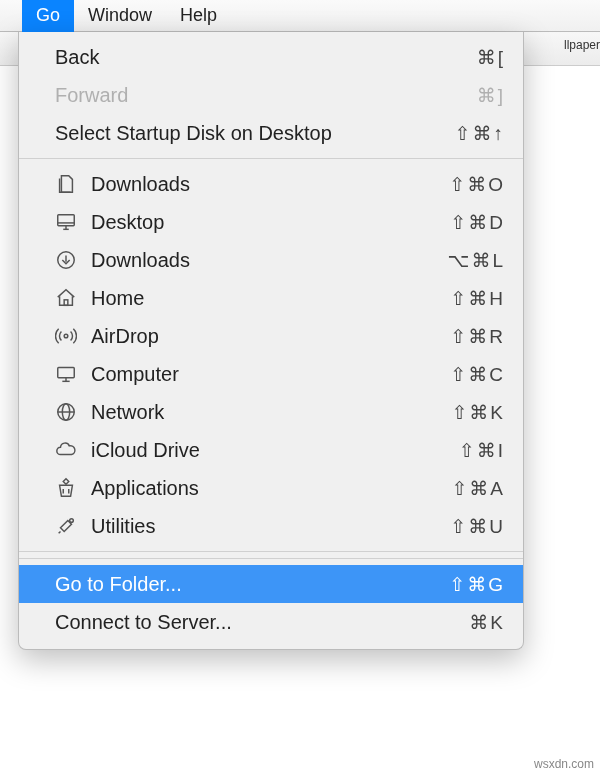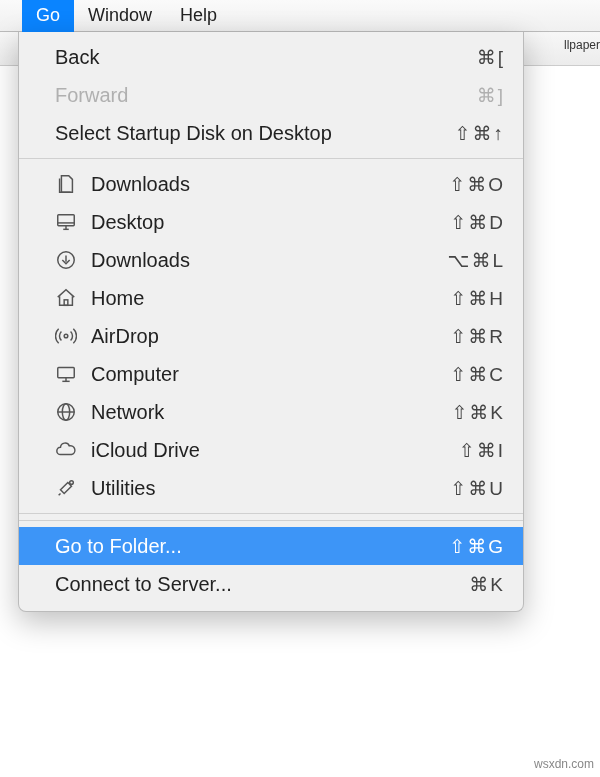--- a/index.html
+++ b/index.html
@@ -220,20 +220,32 @@
         <svg viewBox="0 0 24 24" fill="none" stroke="currentColor" stroke-width="1.6">
           <path d="M6 17a4 4 0 0 1 0-8 5 5 0 0 1 9.6-1.5A4 4 0 1 1 18 17H6z"></path>
         </svg>
       </span>
     <span class="label">iCloud Drive</span>
     <span class="shortcut">⇧⌘I</span>
   </div>
   <div class="menu-item">
     <span class="icon">
         <svg viewBox="0 0 24 24" fill="none" stroke="currentColor" stroke-width="1.6">
+          <path d="M12 2l3 3-3 3-3-3z"></path>
+          <path d="M5 9h14l-2 12H7z"></path>
+          <line x1="9" y1="13" x2="9" y2="18"></line>
+          <line x1="15" y1="13" x2="15" y2="18"></line>
+        </svg>
+      </span>
+    <span class="label">Applications</span>
+    <span class="shortcut">⇧⌘A</span>
+  </div>
+  <div class="menu-item">
+    <span class="icon">
+        <svg viewBox="0 0 24 24" fill="none" stroke="currentColor" stroke-width="1.6">
           <path d="M14 6l4 4-8 8-4-4z"></path>
           <path d="M6 18l-2 2"></path>
           <circle cx="18" cy="6" r="2"></circle>
         </svg>
       </span>
     <span class="label">Utilities</span>
     <span class="shortcut">⇧⌘U</span>
   </div>
 
   <div class="sep"></div>

